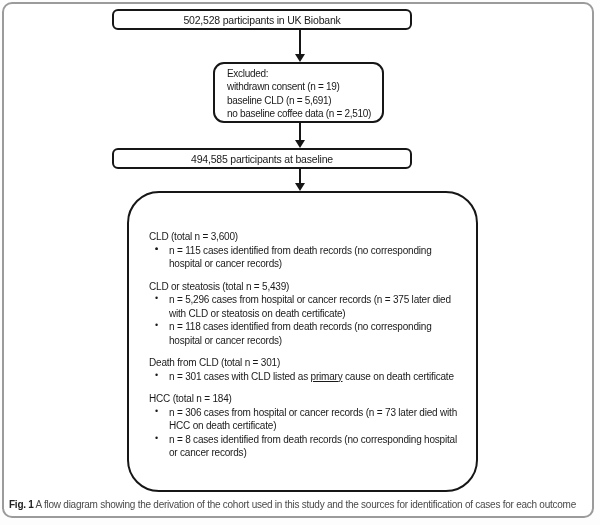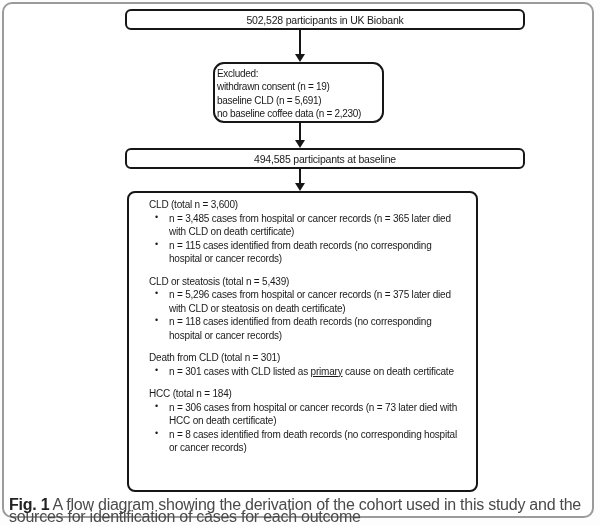--- a/index.html
+++ b/index.html
@@ -9,53 +9,53 @@
   }
   #frame{
     position:absolute;left:2px;top:2px;width:592px;height:516px;
     background:#ffffff;border:2px solid #9b9b9b;border-radius:10px;box-sizing:border-box;
   }
   .flowbox{
     position:absolute;box-sizing:border-box;background:#fff;
     border:2px solid #161616;font-size:10.5px;letter-spacing:-0.2px;
   }
   .bar{
-    left:125px;width:400px;height:21px;border-radius:6px;
+    left:112px;width:300px;height:21px;border-radius:6px;
     display:flex;align-items:center;justify-content:center;
   }
   #box-top{top:9px;}
   #box-baseline{top:148px;align-items:center;}
   #box-excluded{
     left:213px;top:62px;width:171px;height:61px;border-radius:11px;
-    padding:3px 0 0 2px;line-height:13.4px;font-size:10px;letter-spacing:-0.3px;
+    padding:3px 0 0 12px;line-height:13.4px;font-size:10px;letter-spacing:-0.3px;
     white-space:nowrap;
   }
   #box-outcomes{
-    left:127px;top:191px;width:351px;height:301px;border-radius:8px;
-    padding:5px 16px 0 20px;font-size:10px;line-height:13.5px;letter-spacing:-0.2px;
+    left:127px;top:191px;width:351px;height:301px;border-radius:32px;
+    padding:37px 16px 0 20px;font-size:10px;line-height:13.5px;letter-spacing:-0.2px;
   }
   .arrow{position:absolute;left:295px;width:10px;}
   .arrow .stem{position:absolute;left:4px;top:0;width:2px;background:#161616;}
   .arrow .head{
     position:absolute;left:0;width:0;height:0;
     border-left:5px solid transparent;border-right:5px solid transparent;
     border-top:8px solid #161616;
   }
   #arrow-1{top:30px;} #arrow-1 .stem{height:24px;} #arrow-1 .head{top:24px;}
   #arrow-2{top:123px;} #arrow-2 .stem{height:17px;} #arrow-2 .head{top:17px;}
   #arrow-3{top:169px;} #arrow-3 .stem{height:14px;} #arrow-3 .head{top:14px;}
   .section{margin-bottom:9px;}
   .section-title{margin:0;}
   .section ul{margin:0;padding:0;list-style:none;}
   .section li{position:relative;padding-left:20px;max-width:296px;}
   .section li .bullet{position:absolute;left:6px;top:-1px;font-size:9px;}
   .section li .u{text-decoration:underline;text-align:center;}
   #caption{
     position:absolute;left:9px;top:499px;width:576px;
-    font-size:16px;letter-spacing:-0.25px;color:#4a4a4a;line-height:12px;
+    font-size:10px;letter-spacing:-0.25px;color:#4a4a4a;line-height:12px;
   }
   #caption b{color:#222;}
 </style>
 </head>
 <body>
 
 <div id="root">
   <div id="frame"></div>
 
   <div id="box-top" class="flowbox bar">
@@ -65,21 +65,21 @@
   <div id="arrow-1" class="arrow">
     <div class="stem"></div>
     <div class="head"></div>
   </div>
 
   <div id="box-excluded" class="flowbox">
     <div>Excluded:</div>
     <div>
         <div>withdrawn consent (n = 19)</div>
         <div>baseline CLD (n = 5,691)</div>
-        <div>no baseline coffee data (n = 2,230)</div>
+        <div>no baseline coffee data (n = 2,510)</div>
       </div>
   </div>
 
   <div id="arrow-2" class="arrow">
     <div class="stem"></div>
     <div class="head"></div>
   </div>
 
   <div id="box-baseline" class="flowbox bar">
     <span>494,585 participants at baseline</span>
@@ -88,21 +88,21 @@
   <div id="arrow-3" class="arrow">
     <div class="stem"></div>
     <div class="head"></div>
   </div>
 
   <div id="box-outcomes" class="flowbox">
     <div>
         <div class="section">
           <div class="section-title">CLD (total n = 3,600)</div>
           <ul>
-            <li><span class="bullet">•</span><span>n = 3,485 cases from hospital or cancer records (n = 365 later died with CLD on death certificate)</span></li>
+            <li><span class="bullet">•</span></li>
             <li><span class="bullet">•</span><span>n = 115 cases identified from death records (no corresponding hospital or cancer records)</span></li>
           </ul>
         </div>
         <div class="section">
           <div class="section-title">CLD or steatosis (total n = 5,439)</div>
           <ul>
             <li><span class="bullet">•</span><span>n = 5,296 cases from hospital or cancer records (n = 375 later died with CLD or steatosis on death certificate)</span></li>
             <li><span class="bullet">•</span><span>n = 118 cases identified from death records (no corresponding hospital or cancer records)</span></li>
           </ul>
         </div>

